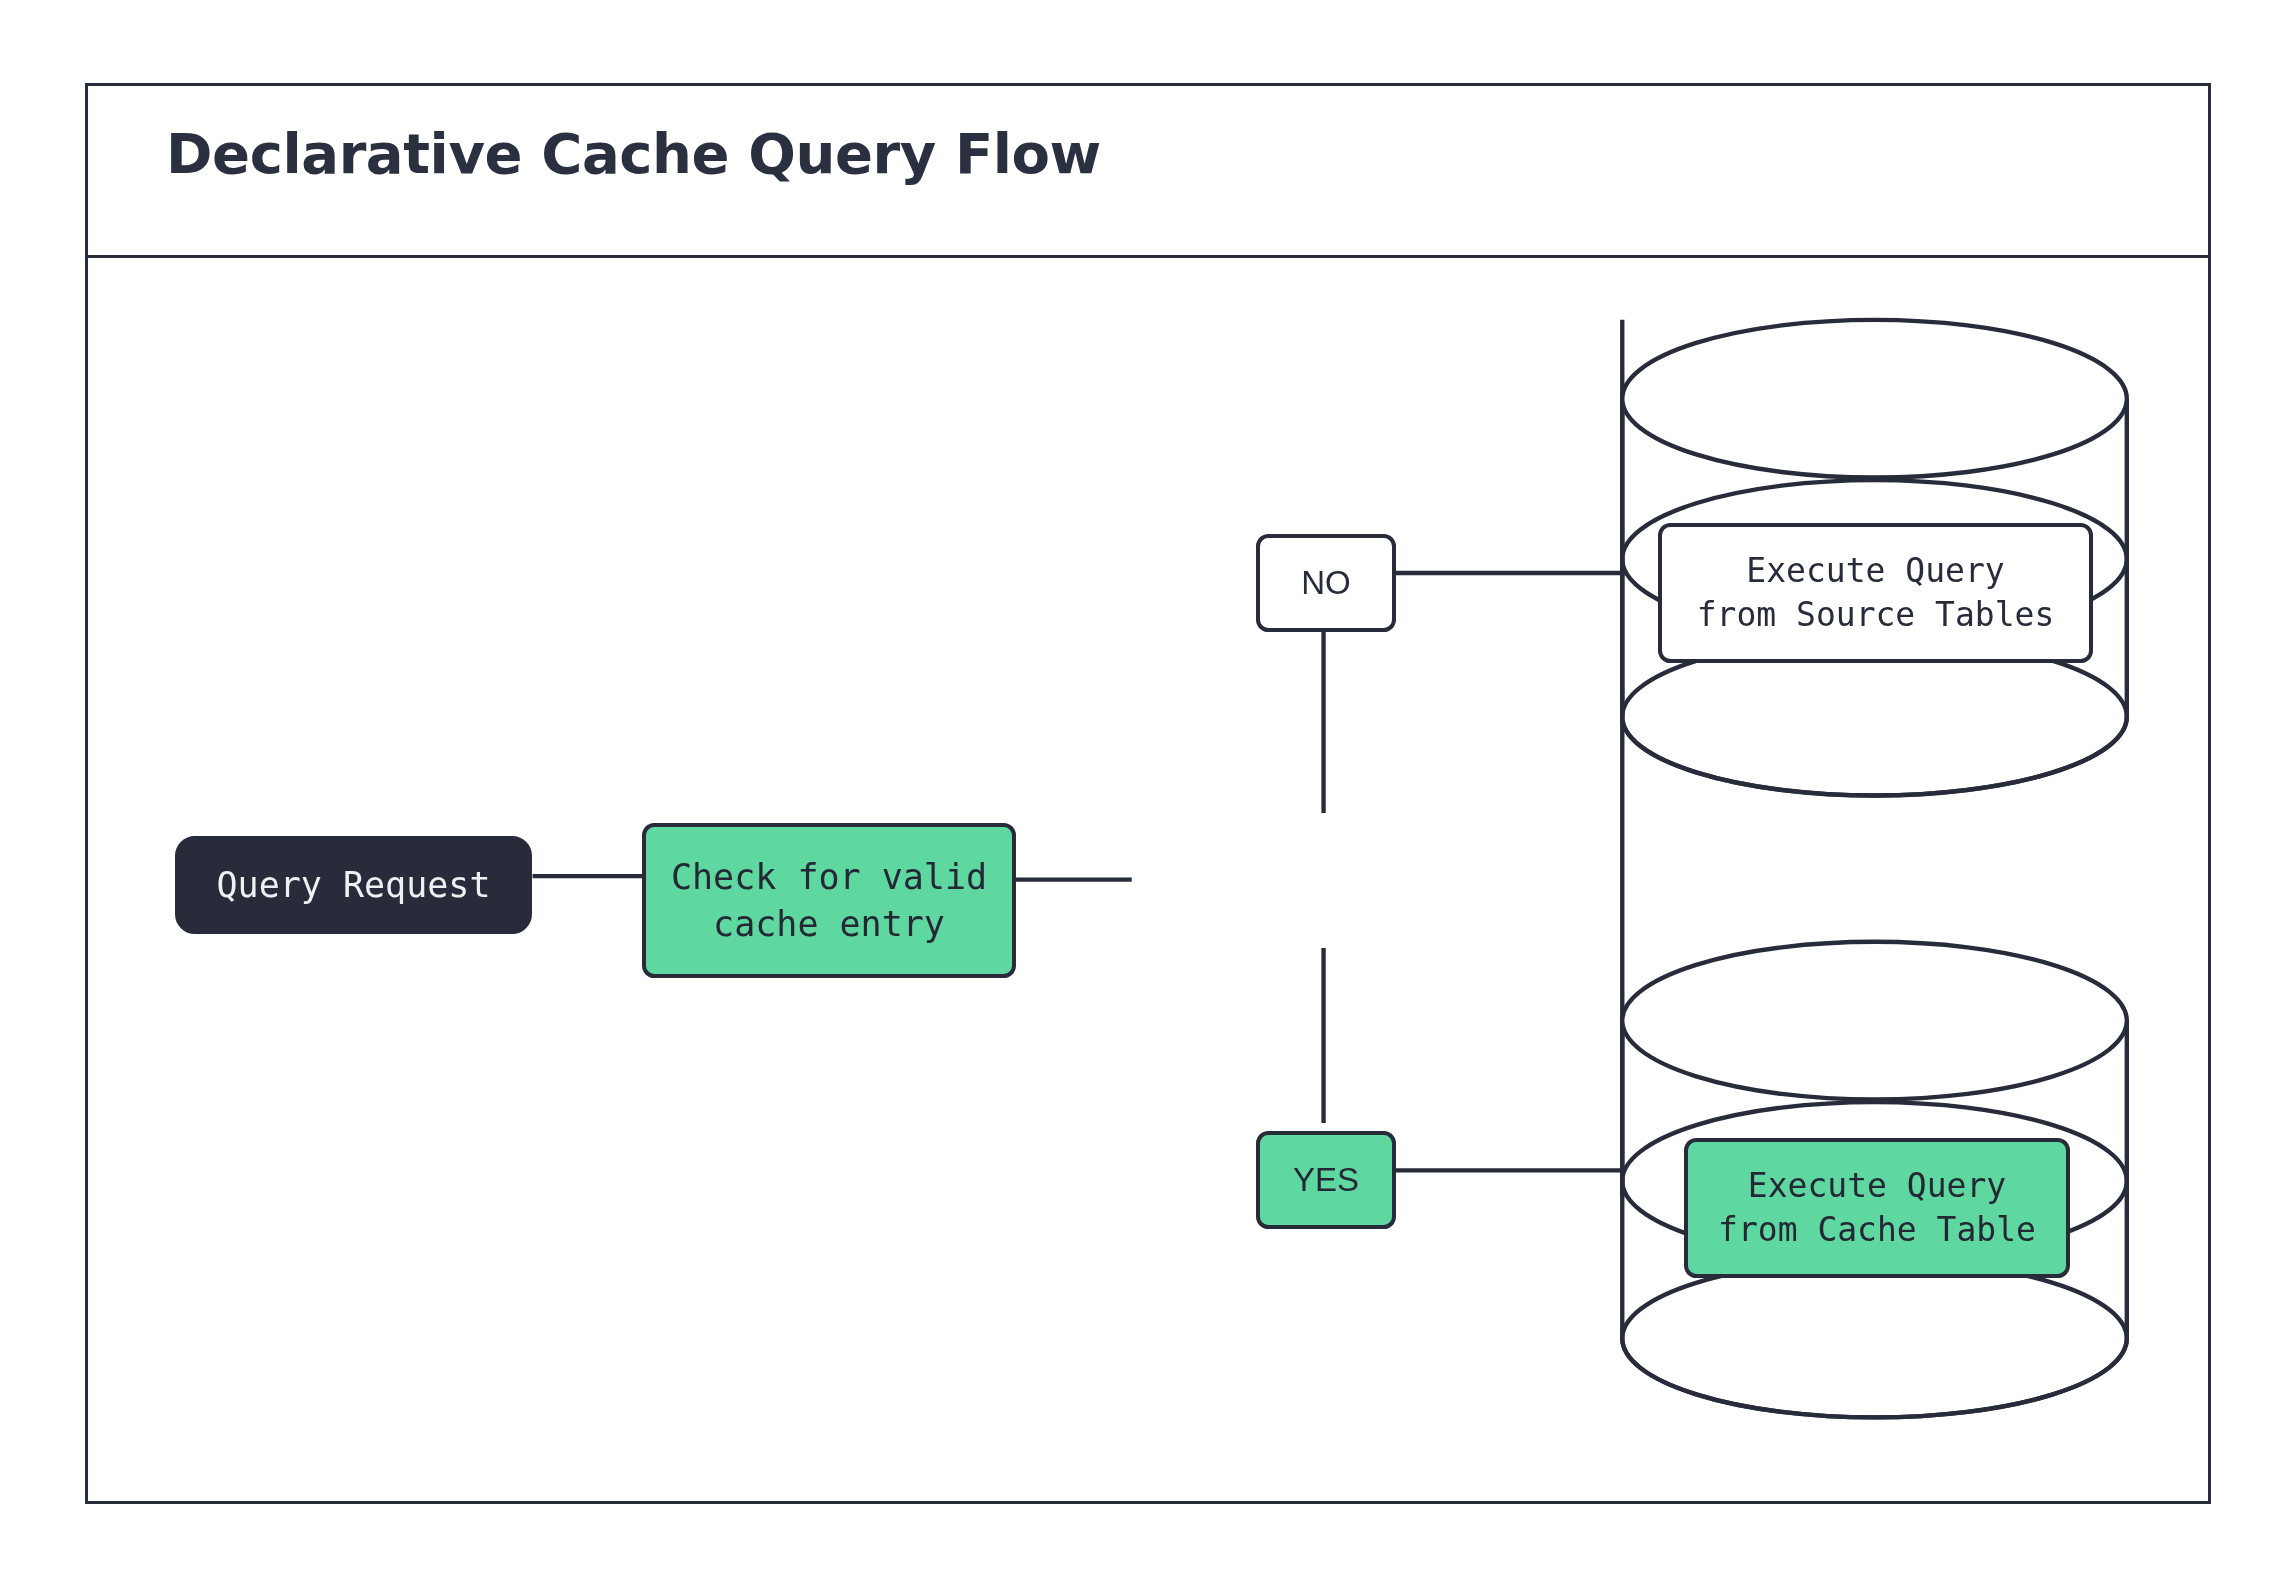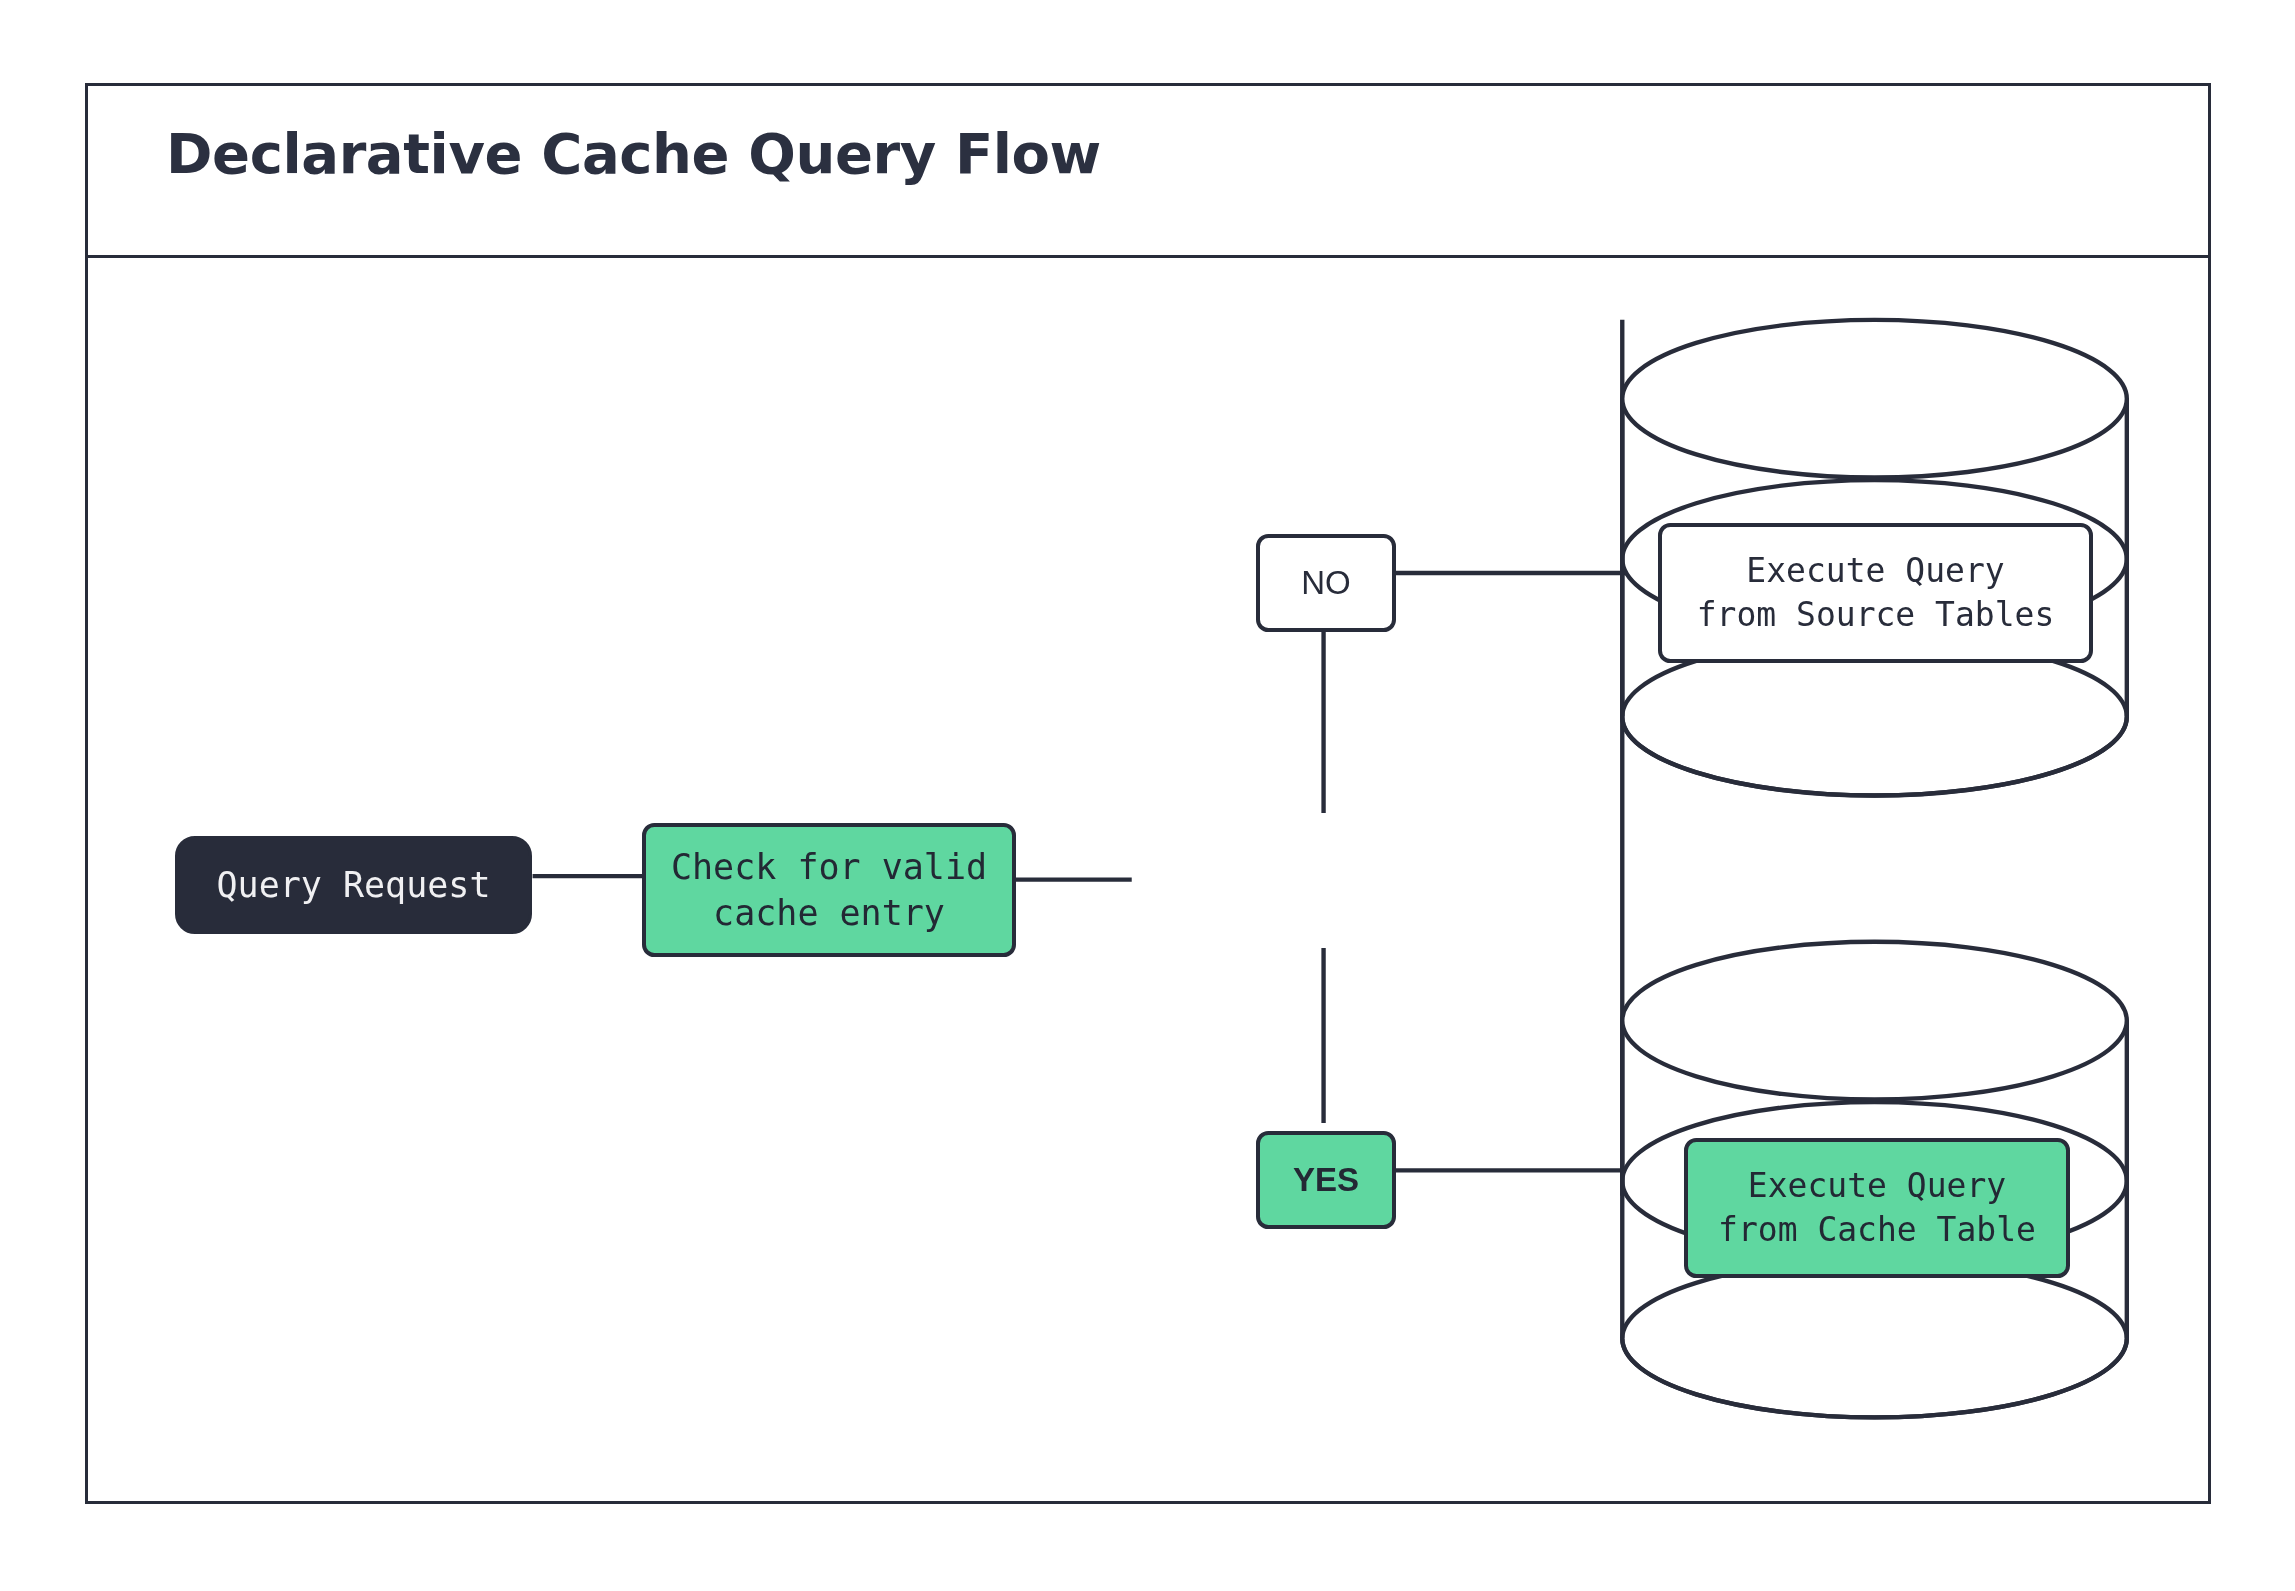--- a/index.html
+++ b/index.html
@@ -89,38 +89,37 @@
     color: #282c3a;
     border: 4.4px solid #282c3a;
     border-radius: 12.3px;
   }
 
   #node-query-request {
     left: 175px; top: 826px; width: 357px; height: 98px;
     font-size: 35px;
   }
   #node-check-cache {
-    left: 642px; top: 813px; width: 374px; height: 134px;
+    left: 642px; top: 813px; width: 374px; height: 155px;
     font-size: 35px;
   }
   #node-decision {
     left: 1130px; top: 813px; width: 407px; height: 135px;
     font-size: 35px;
     border-radius: 14px;
   }
   #node-no {
     left: 1256px; top: 524px; width: 140px; height: 98px;
     font-family: "Liberation Sans", sans-serif;
     font-size: 33px;
   }
   #node-yes {
     left: 1256px; top: 1121px; width: 140px; height: 98px;
     font-family: "Liberation Sans", sans-serif;
     font-size: 33px;
-    font-weight: bold;
   }
   #node-exec-source {
     left: 1658px; top: 513px; width: 435px; height: 140px;
     font-size: 33px;
   }
   #node-exec-cache {
     left: 1684px; top: 1128px; width: 386px; height: 140px;
     font-size: 33px;
   }
 </style>

